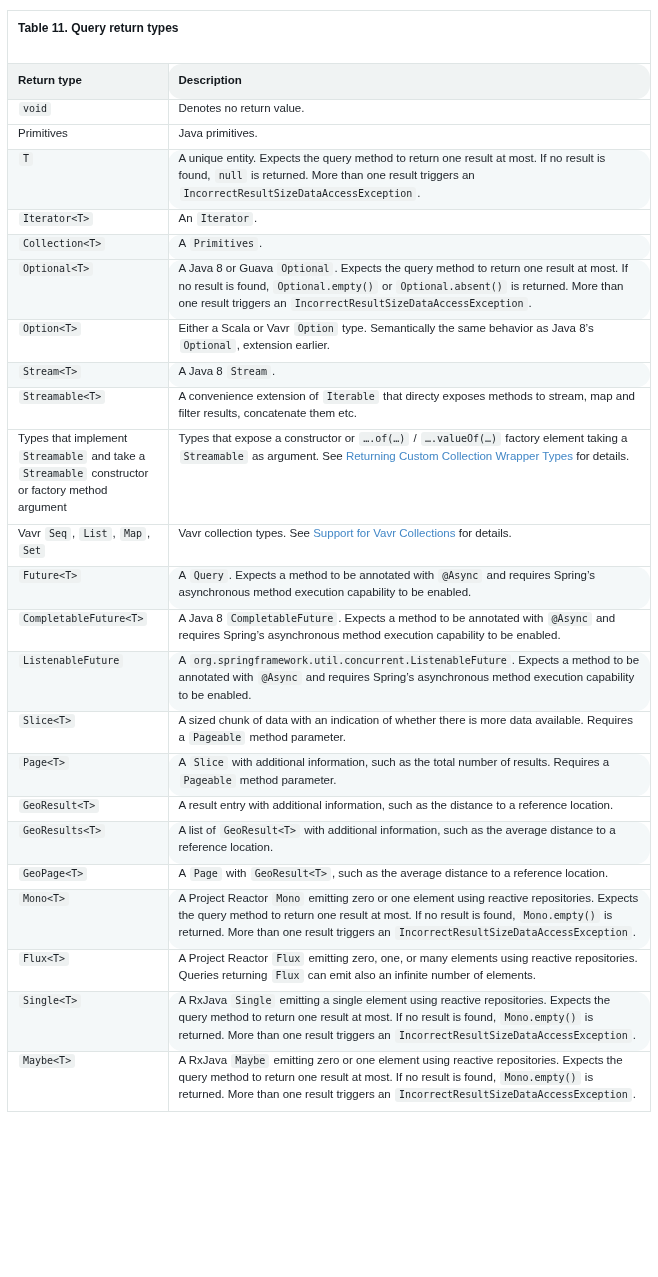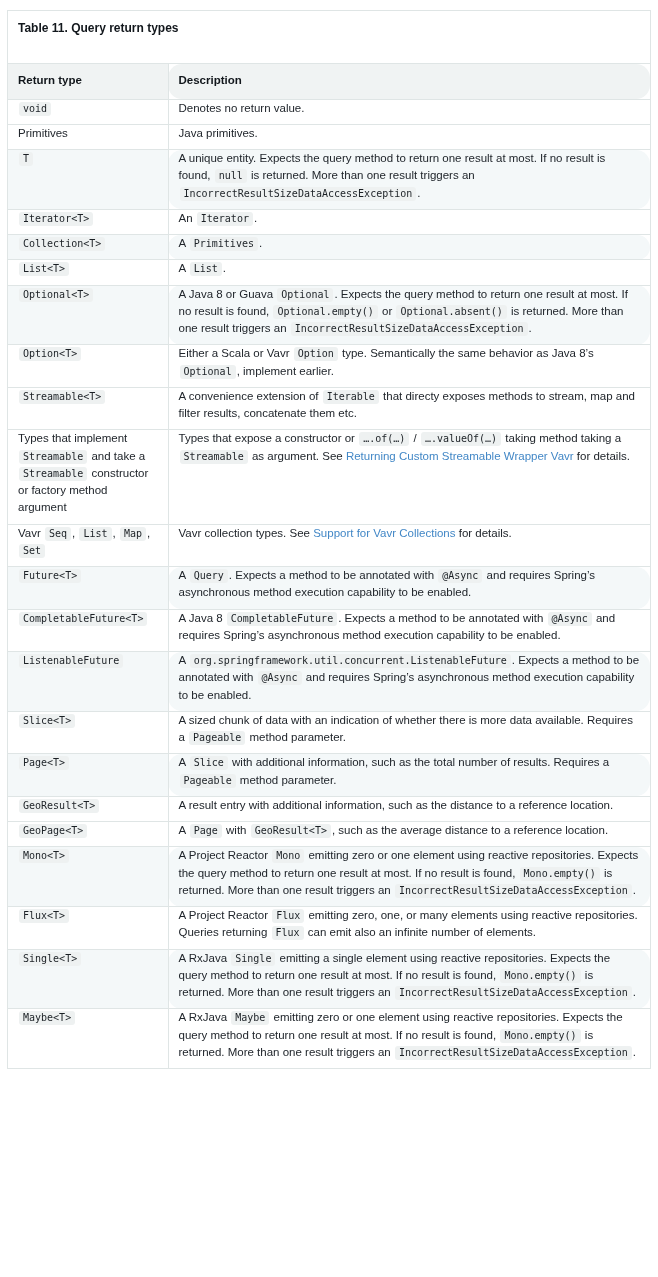--- a/index.html
+++ b/index.html
@@ -92,39 +92,39 @@
           <td><span>A unique entity. Expects the query method to return one result at most. If no result is found, </span><code class="chip">null</code><span> is returned. More than one result triggers an </span><code class="chip">IncorrectResultSizeDataAccessException</code><span>.</span></td>
         </tr>
         <tr>
           <td><code class="chip">Iterator&lt;T&gt;</code></td>
           <td><span>An </span><code class="chip">Iterator</code><span>.</span></td>
         </tr>
         <tr class="shaded">
           <td><code class="chip">Collection&lt;T&gt;</code></td>
           <td><span>A </span><code class="chip">Primitives</code><span>.</span></td>
         </tr>
-        <tr>
-          <td><code class="chip">List&lt;T&gt;</code></td>
-          <td><span>A </span><code class="chip">List</code><span>.</span></td>
-        </tr>
         <tr class="shaded">
           <td><code class="chip">Optional&lt;T&gt;</code></td>
           <td><span>A Java 8 or Guava </span><code class="chip">Optional</code><span>. Expects the query method to return one result at most. If no result is found, </span><code class="chip">Optional.empty()</code><span> or </span><code class="chip">Optional.absent()</code><span> is returned. More than one result triggers an </span><code class="chip">IncorrectResultSizeDataAccessException</code><span>.</span></td>
         </tr>
         <tr>
           <td><code class="chip">Option&lt;T&gt;</code></td>
-          <td><span>Either a Scala or Vavr </span><code class="chip">Option</code><span> type. Semantically the same behavior as Java 8’s </span><code class="chip">Optional</code><span>, implement earlier.</span></td>
+          <td><span>Either a Scala or Vavr </span><code class="chip">Option</code><span> type. Semantically the same behavior as Java 8’s </span><code class="chip">Optional</code><span>, extension earlier.</span></td>
+        </tr>
+        <tr class="shaded">
+          <td><code class="chip">Stream&lt;T&gt;</code></td>
+          <td><span>A Java 8 </span><code class="chip">Stream</code><span>.</span></td>
         </tr>
         <tr>
           <td><code class="chip">Streamable&lt;T&gt;</code></td>
           <td><span>A convenience extension of </span><code class="chip">Iterable</code><span> that directy exposes methods to stream, map and filter results, concatenate them etc.</span></td>
         </tr>
         <tr>
           <td><span>Types that implement </span><code class="chip">Streamable</code><span> and take a </span><code class="chip">Streamable</code><span> constructor or factory method argument</span></td>
-          <td><span>Types that expose a constructor or </span><code class="chip">….of(…)</code><span> / </span><code class="chip">….valueOf(…)</code><span> taking method taking a </span><code class="chip">Streamable</code><span> as argument. See </span><a class="doclink">Returning Custom Streamable Wrapper Vavr</a><span> for details.</span></td>
+          <td><span>Types that expose a constructor or </span><code class="chip">….of(…)</code><span> / </span><code class="chip">….valueOf(…)</code><span> factory element taking a </span><code class="chip">Streamable</code><span> as argument. See </span><a class="doclink">Returning Custom Collection Wrapper Types</a><span> for details.</span></td>
         </tr>
         <tr>
           <td><span>Vavr </span><code class="chip">Seq</code><span>, </span><code class="chip">List</code><span>, </span><code class="chip">Map</code><span>, </span><code class="chip">Set</code></td>
           <td><span>Vavr collection types. See </span><a class="doclink">Support for Vavr Collections</a><span> for details.</span></td>
         </tr>
         <tr class="shaded">
           <td><code class="chip">Future&lt;T&gt;</code></td>
           <td><span>A </span><code class="chip">Query</code><span>. Expects a method to be annotated with </span><code class="chip">@Async</code><span> and requires Spring’s asynchronous method execution capability to be enabled.</span></td>
         </tr>
         <tr>
@@ -140,20 +140,24 @@
           <td><span>A sized chunk of data with an indication of whether there is more data available. Requires a </span><code class="chip">Pageable</code><span> method parameter.</span></td>
         </tr>
         <tr class="shaded">
           <td><code class="chip">Page&lt;T&gt;</code></td>
           <td><span>A </span><code class="chip">Slice</code><span> with additional information, such as the total number of results. Requires a </span><code class="chip">Pageable</code><span> method parameter.</span></td>
         </tr>
         <tr>
           <td><code class="chip">GeoResult&lt;T&gt;</code></td>
           <td><span>A result entry with additional information, such as the distance to a reference location.</span></td>
         </tr>
+        <tr class="shaded">
+          <td><code class="chip">GeoResults&lt;T&gt;</code></td>
+          <td><span>A list of </span><code class="chip">GeoResult&lt;T&gt;</code><span> with additional information, such as the average distance to a reference location.</span></td>
+        </tr>
         <tr>
           <td><code class="chip">GeoPage&lt;T&gt;</code></td>
           <td><span>A </span><code class="chip">Page</code><span> with </span><code class="chip">GeoResult&lt;T&gt;</code><span>, such as the average distance to a reference location.</span></td>
         </tr>
         <tr class="shaded">
           <td><code class="chip">Mono&lt;T&gt;</code></td>
           <td><span>A Project Reactor </span><code class="chip">Mono</code><span> emitting zero or one element using reactive repositories. Expects the query method to return one result at most. If no result is found, </span><code class="chip">Mono.empty()</code><span> is returned. More than one result triggers an </span><code class="chip">IncorrectResultSizeDataAccessException</code><span>.</span></td>
         </tr>
         <tr>
           <td><code class="chip">Flux&lt;T&gt;</code></td>

